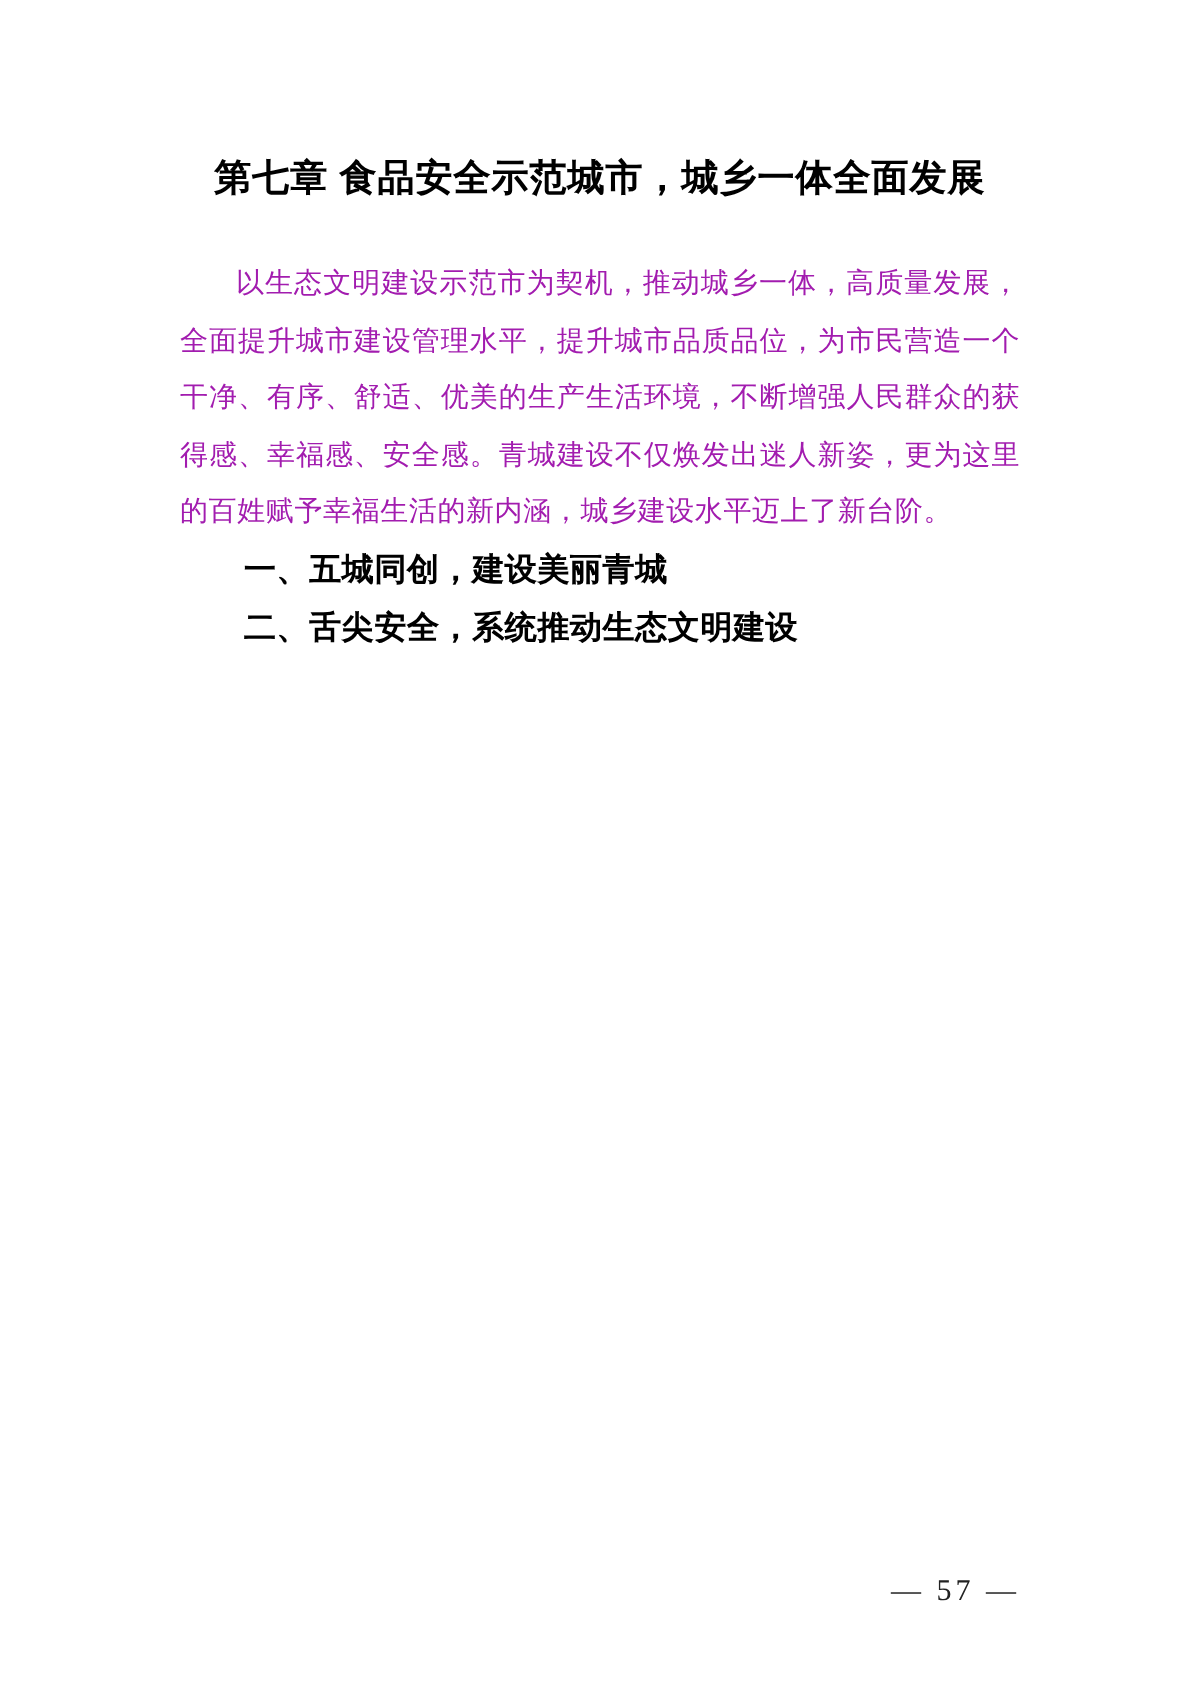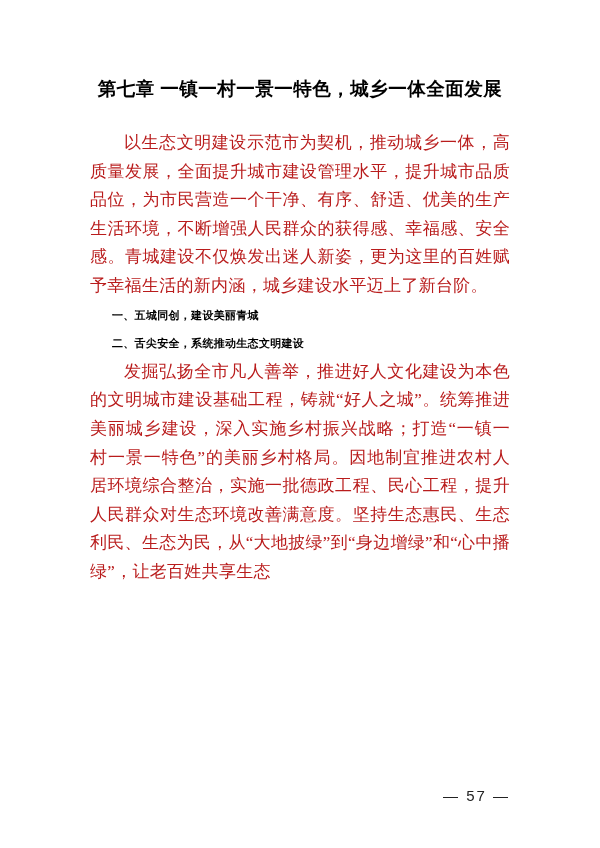--- a/index.html
+++ b/index.html
@@ -29,60 +29,59 @@
     font-weight: bold;
     font-size: 18.5px;
     line-height: 26px;
     text-align: center;
     color: #000000;
     letter-spacing: 0.5px;
     white-space: nowrap;
   }
   .body-para {
     margin: 0;
-    font-size: 17px;
+    font-size: 14px;
     line-height: 28.6px;
     text-align: justify;
     text-justify: inter-character;
     text-indent: 2em;
     letter-spacing: 0.3px;
-    color: #b91c1c;
+    color: #a21caf;
   }
   .section-heading {
     margin: 0;
     font-family: "Liberation Sans", "DejaVu Sans", sans-serif;
     font-weight: bold;
-    font-size: 11px;
+    font-size: 16px;
     line-height: 28.6px;
     text-indent: 2em;
     color: #000000;
     letter-spacing: 0.3px;
   }
   .page-number {
     position: absolute;
     top: 786px;
     right: 90px;
     font-size: 15px;
     line-height: 20px;
     color: #222222;
     letter-spacing: 2px;
-    font-family: Liberation Sans, sans-serif;
+    font-family: Liberation Serif, serif;
   }
 </style>
 </head>
 <body>
 
 <div class="page">
   <div class="content">
-    <h1 class="doc-title">第七章 一镇一村一景一特色，城乡一体全面发展</h1>
+    <h1 class="doc-title">第七章 食品安全示范城市，城乡一体全面发展</h1>
 
     <p class="body-para">以生态文明建设示范市为契机，推动城乡一体，高质量发展，全面提升城市建设管理水平，提升城市品质品位，为市民营造一个干净、有序、舒适、优美的生产生活环境，不断增强人民群众的获得感、幸福感、安全感。青城建设不仅焕发出迷人新姿，更为这里的百姓赋予幸福生活的新内涵，城乡建设水平迈上了新台阶。</p>
 
     <h2 class="section-heading">一、五城同创，建设美丽青城</h2>
 
 
     <h2 class="section-heading">二、舌尖安全，系统推动生态文明建设</h2>
 
-    <p class="body-para">发掘弘扬全市凡人善举，推进好人文化建设为本色的文明城市建设基础工程，铸就“好人之城”。统筹推进美丽城乡建设，深入实施乡村振兴战略；打造“一镇一村一景一特色”的美丽乡村格局。因地制宜推进农村人居环境综合整治，实施一批德政工程、民心工程，提升人民群众对生态环境改善满意度。坚持生态惠民、生态利民、生态为民，从“大地披绿”到“身边增绿”和“心中播绿”，让老百姓共享生态</p>
   </div>
 
   <div class="page-number">— 57 —</div>
 </div>
 
 </body></html>

